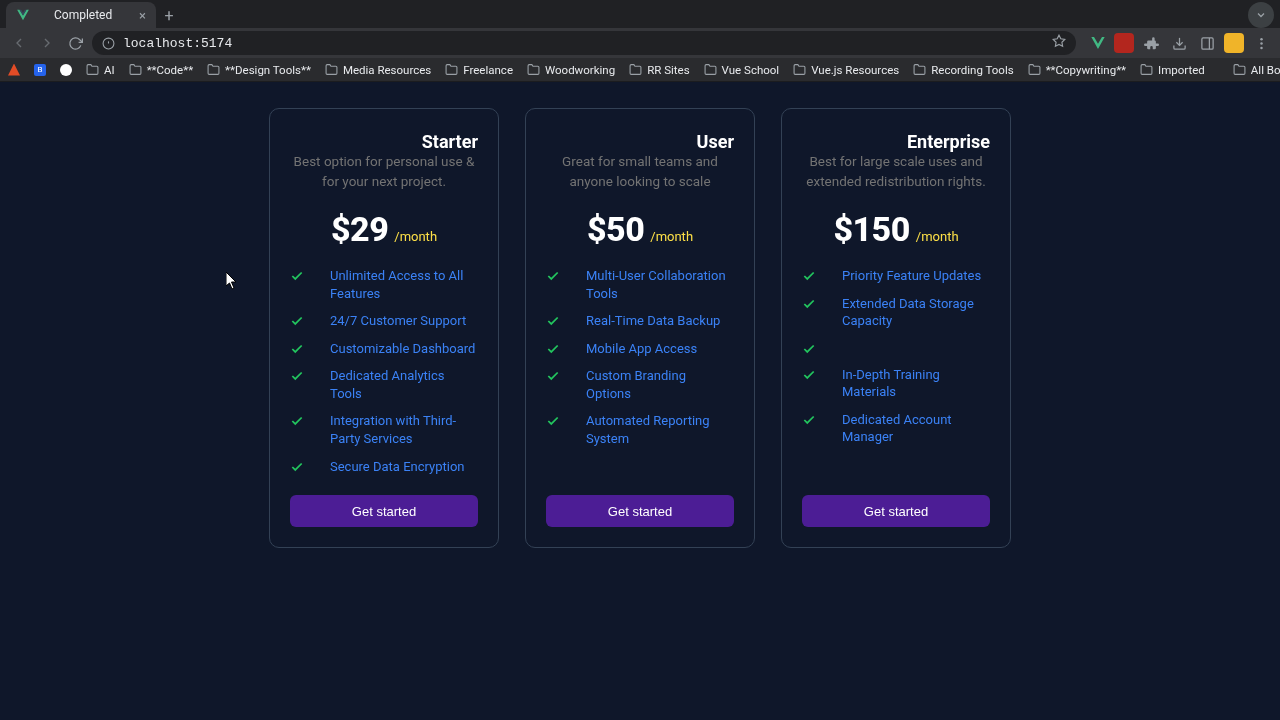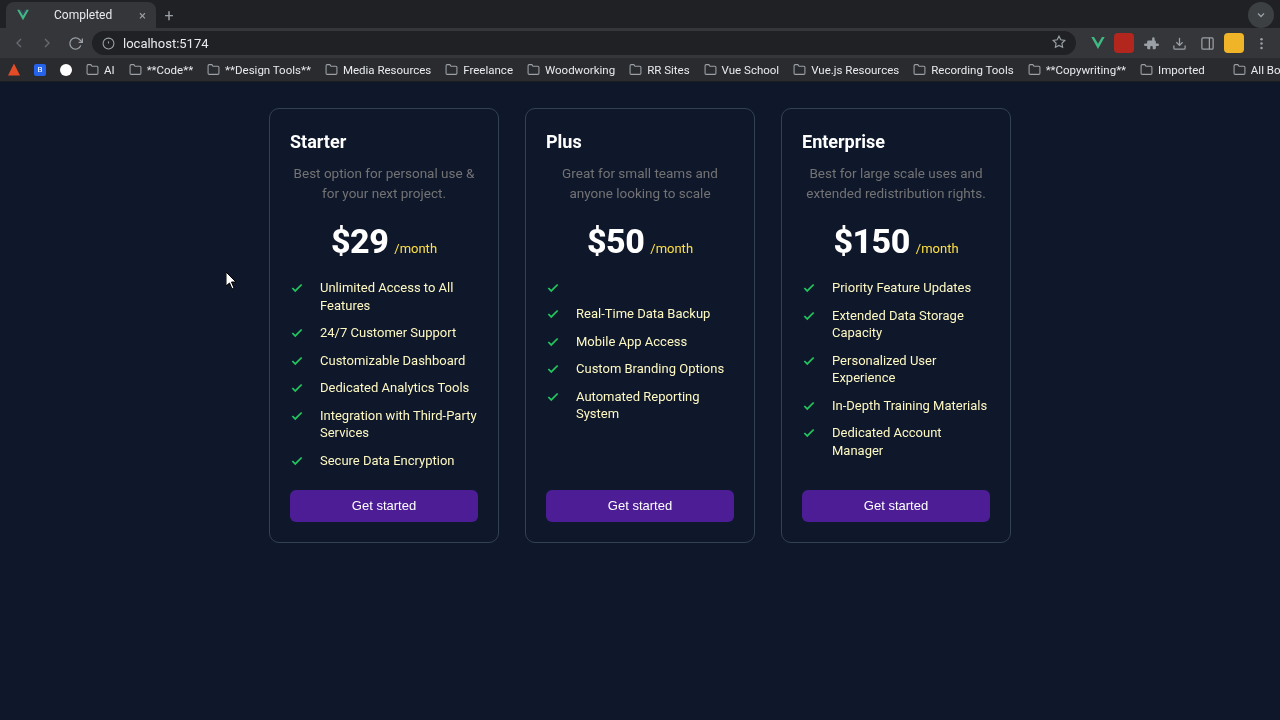--- a/index.html
+++ b/index.html
@@ -57,20 +57,21 @@
     color: #9aa0a6; cursor: pointer;
   }
 
   .toolbar {
     display: flex;
     align-items: center;
     height: 30px;
     padding: 0 8px;
     gap: 6px;
     background: #35363a;
+    font-family: Liberation Mono, monospace;
   }
   .tb-btn {
     width: 22px; height: 22px;
     display: flex; align-items: center; justify-content: center;
     color: #9aa0a6; border-radius: 50%; cursor: pointer;
   }
   .tb-btn.disabled { opacity: .5; cursor: default; }
   .omnibox {
     flex: 1;
     display: flex;
@@ -133,25 +134,24 @@
   .card {
     width: 230px;
     border: 1px solid #334155;
     border-radius: 10px;
     padding: 22px 20px 20px;
     display: flex;
     flex-direction: column;
     color: #e2e8f0;
   }
   .card h2 {
-    text-align: left;
+    text-align: right;
     font-size: 18px;
     font-weight: 700;
     color: #fff;
-    margin-bottom: 12px;
   }
   .card .desc {
     text-align: center;
     font-size: 13.5px;
     color: #737373;
     line-height: 1.45;
     margin-bottom: 18px;
     min-height: 38px;
   }
   .price-row {
@@ -175,23 +175,23 @@
     list-style: none;
     display: flex;
     flex-direction: column;
     gap: 10px;
     margin-bottom: 20px;
     flex: 1;
   }
   .features li {
     display: flex;
     align-items: flex-start;
-    gap: 16px;
+    gap: 26px;
     font-size: 13px;
-    color: #fef9c3;
+    color: #3b82f6;
     line-height: 1.35;
   }
   .check {
     flex-shrink: 0;
     width: 14px; height: 14px;
     margin-top: 2px;
     color: #22c55e;
   }
   .cta {
     background: #4c1d95;
@@ -454,31 +454,32 @@
           <li>
             <svg class="check" viewBox="0 0 24 24" fill="none" stroke="currentColor" stroke-width="3">
               <polyline points="20 6 9 17 4 12"></polyline>
             </svg>
             <span>Secure Data Encryption</span>
           </li>
         </ul>
         <button class="cta">Get started</button>
       </div>
       <div class="card">
-        <h2>Plus</h2>
+        <h2>User</h2>
         <p class="desc">Great for small teams and anyone looking to scale</p>
         <div class="price-row">
           <span class="price">$50</span>
           <span class="period">/month</span>
         </div>
         <ul class="features">
           <li>
             <svg class="check" viewBox="0 0 24 24" fill="none" stroke="currentColor" stroke-width="3">
               <polyline points="20 6 9 17 4 12"></polyline>
             </svg>
+            <span>Multi-User Collaboration Tools</span>
           </li>
           <li>
             <svg class="check" viewBox="0 0 24 24" fill="none" stroke="currentColor" stroke-width="3">
               <polyline points="20 6 9 17 4 12"></polyline>
             </svg>
             <span>Real-Time Data Backup</span>
           </li>
           <li>
             <svg class="check" viewBox="0 0 24 24" fill="none" stroke="currentColor" stroke-width="3">
               <polyline points="20 6 9 17 4 12"></polyline>
@@ -517,21 +518,20 @@
           <li>
             <svg class="check" viewBox="0 0 24 24" fill="none" stroke="currentColor" stroke-width="3">
               <polyline points="20 6 9 17 4 12"></polyline>
             </svg>
             <span>Extended Data Storage Capacity</span>
           </li>
           <li>
             <svg class="check" viewBox="0 0 24 24" fill="none" stroke="currentColor" stroke-width="3">
               <polyline points="20 6 9 17 4 12"></polyline>
             </svg>
-            <span>Personalized User Experience</span>
           </li>
           <li>
             <svg class="check" viewBox="0 0 24 24" fill="none" stroke="currentColor" stroke-width="3">
               <polyline points="20 6 9 17 4 12"></polyline>
             </svg>
             <span>In-Depth Training Materials</span>
           </li>
           <li>
             <svg class="check" viewBox="0 0 24 24" fill="none" stroke="currentColor" stroke-width="3">
               <polyline points="20 6 9 17 4 12"></polyline>

